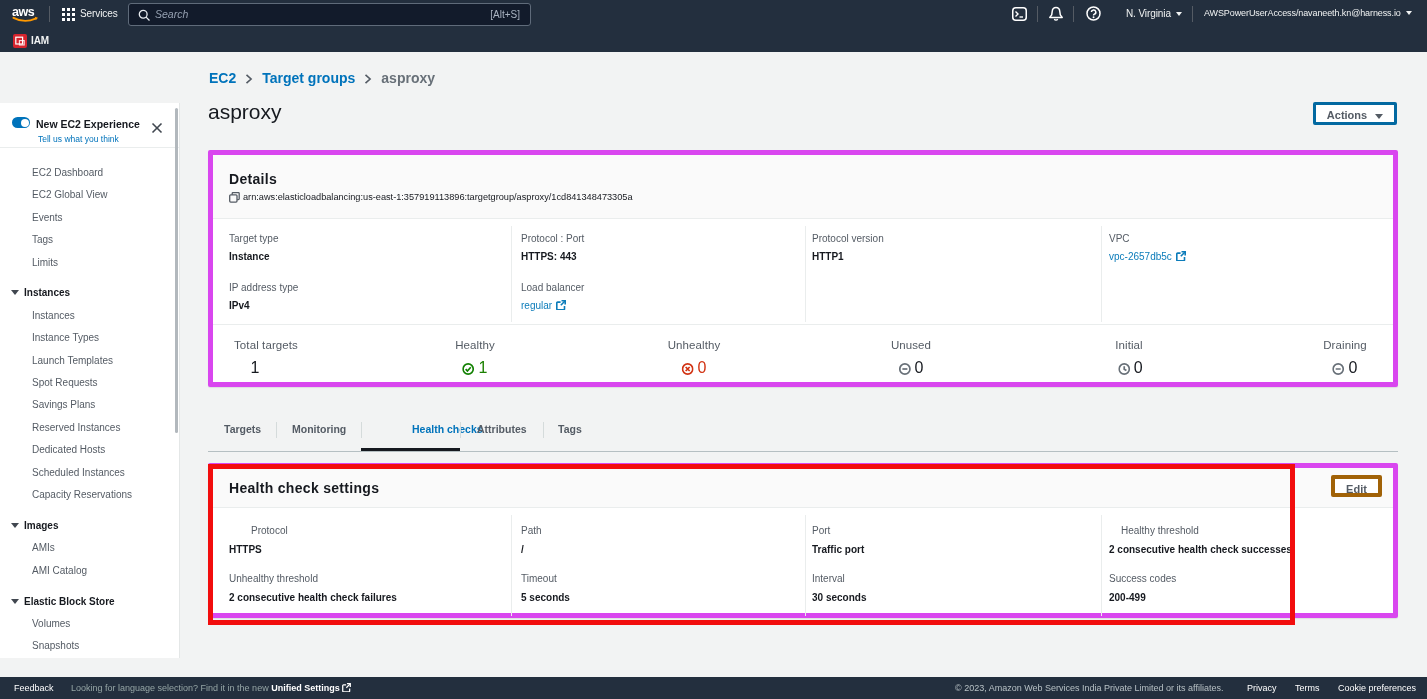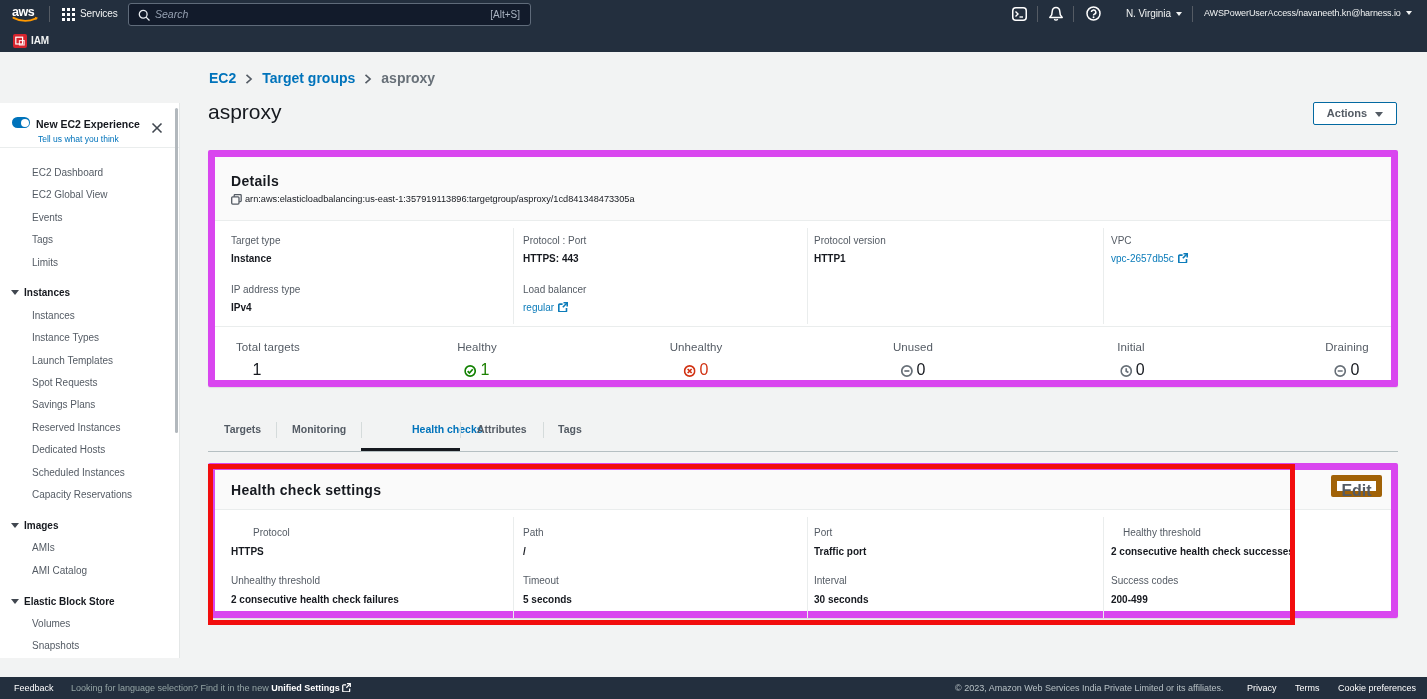--- a/index.html
+++ b/index.html
@@ -34,25 +34,25 @@
   #sb-list .it { height:22.4px; line-height:22.4px; padding-left:32px; font-size:10px; color:#545b64; white-space:nowrap; }
   #sb-list .hd { height:22.4px; line-height:22.4px; padding-left:24px; font-size:10px; font-weight:bold; color:#16191f; margin-top:8.5px; position:relative; }
   #sb-list .hd .tri { position:absolute; left:11px; top:8px; width:0; height:0; border-left:4px solid transparent; border-right:4px solid transparent; border-top:5px solid #414750; }
 
   
   #crumbs { position:absolute; left:209px; top:70px; font-size:14px; color:#687078; font-weight:bold; }
   #crumbs a { color:#0073bb; text-decoration:none; }
   #crumbs .csep { margin:0 9px; vertical-align:-1px; }
   #title { position:absolute; left:208px; top:100px; font-size:21px; color:#16191f; }
   #actions { position:absolute; left:1313px; top:102px; width:84px; height:23px; background:#fff;
-    border:1px solid #0369a1; border-radius:2px; font-size:11px; font-weight:bold; color:#545b64;
+    border:3px solid #0369a1; border-radius:2px; font-size:11px; font-weight:bold; color:#545b64;
     text-align:center; line-height:21px; }
   #actions .dcaret { display:inline-block; width:0; height:0; border-left:4px solid transparent; border-right:4px solid transparent; border-top:5px solid #545b64; margin-left:8px; }
 
-  .card { position:absolute; left:208px; width:1190px; background:#fff; border:7px solid #d946ef; border-radius:2px; box-shadow:0 1px 1px rgba(0,0,0,0.08); }
+  .card { position:absolute; left:208px; width:1190px; background:#fff; border:5px solid #d946ef; border-radius:2px; box-shadow:0 1px 1px rgba(0,0,0,0.08); }
   .cardhead { position:absolute; left:0; top:0; width:100%; background:#fafafa; border-bottom:1px solid #eaeded; border-radius:2px 2px 0 0; }
   .ctitle { font-size:14px; font-weight:bold; color:#16191f; letter-spacing:0.3px; }
   .lab { font-size:10px; color:#545b64; }
   .val { font-size:10px; font-weight:bold; color:#16191f; }
   a.blue { color:#0c7cba; text-decoration:none; font-weight:normal; }
 
   #details { top:150px; height:237px; }
   #hcard { top:463px; height:155px; }
   .coldiv { position:absolute; width:1px; background:#eaeded; }
 
@@ -65,21 +65,21 @@
   #tabline { position:absolute; left:208px; top:451px; width:1190px; height:1px; background:#b5bfc2; }
   #tabactive { position:absolute; left:361px; top:448px; width:99px; height:3px; background:#16191f; }
 
   
   .tot { position:absolute; transform:translateX(-50%); text-align:center; white-space:nowrap; }
   .tot .tl { font-size:11.5px; color:#545b64; letter-spacing:0.1px; }
   .tot .tv { margin-top:7px; font-size:16px; font-weight:normal; color:#16191f; line-height:19px; }
   .ticon { display:inline-block; vertical-align:-1.5px; margin-right:4px; }
 
   #editbtn { position:absolute; left:1331px; top:475px; width:51px; height:22px; background:#fff;
-    border:6px solid #a16207; border-radius:2px; font-size:16px; font-weight:bold; color:#545b64;
+    border:4px solid #a16207; border-radius:2px; font-size:11px; font-weight:bold; color:#545b64;
     text-align:center; line-height:20px; z-index:60; }
 
   
   #footer { position:absolute; left:0; top:677px; width:1427px; height:22px; background:#232f3e; font-size:9px; }
   #footer .f { position:absolute; top:6px; white-space:nowrap; }
 </style>
 </head>
 <body>
 
 <div id="topbar">

